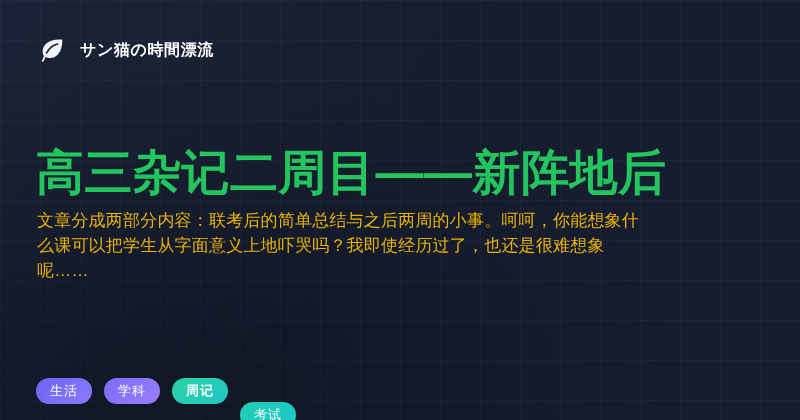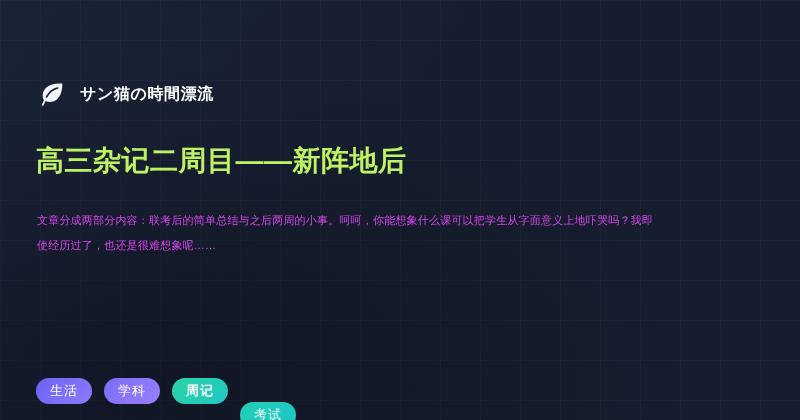--- a/index.html
+++ b/index.html
@@ -58,21 +58,20 @@
   }
 
   
   .brand {
     position: absolute;
     left: 38px;
     top: 36px;
     display: flex;
     align-items: center;
     gap: 14px;
-    margin-top: 44px;
   }
   .brand-logo {
     width: 28px;
     height: 28px;
     display: block;
     flex: none;
   }
   .brand-logo svg { display: block; }
   .brand-title {
     color: #ffffff;
@@ -81,38 +80,38 @@
     letter-spacing: 0.6px;
     white-space: nowrap;
     line-height: 1;
   }
 
   
   .post-title {
     position: absolute;
     left: 36px;
     top: 145px;
-    color: #bef264;
-    font-size: 28px;
+    color: #22c55e;
+    font-size: 48px;
     font-weight: bold;
     letter-spacing: 0.5px;
     line-height: 1.16;
     white-space: nowrap;
     margin: 0;
   }
 
   
   .post-desc {
     position: absolute;
     left: 37px;
     top: 208px;
     width: 618px;
     margin: 0;
-    color: #d946ef;
-    font-size: 11px;
+    color: #eab308;
+    font-size: 17px;
     line-height: 25px;
     letter-spacing: 0.2px;
     text-align: left;
   }
 
   
   .tag-row {
     position: absolute;
     left: 36px;
     top: 354px;

